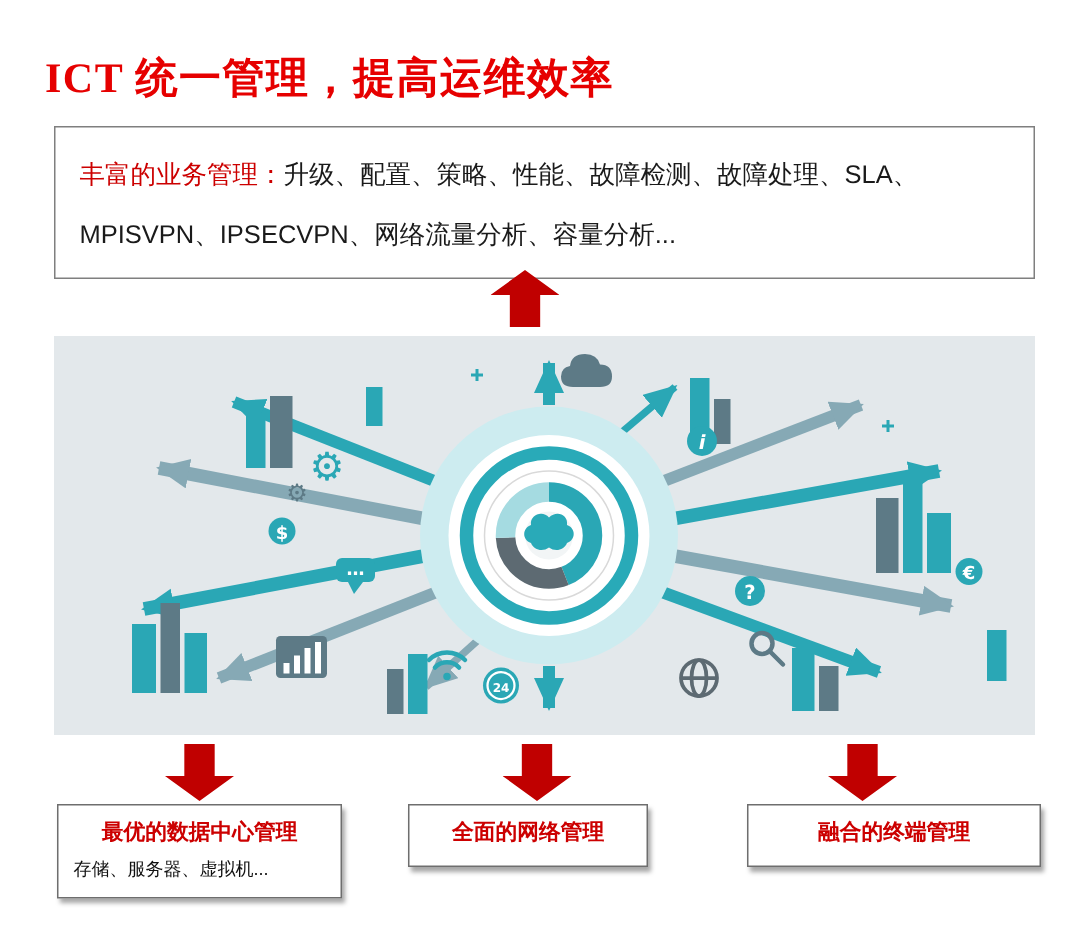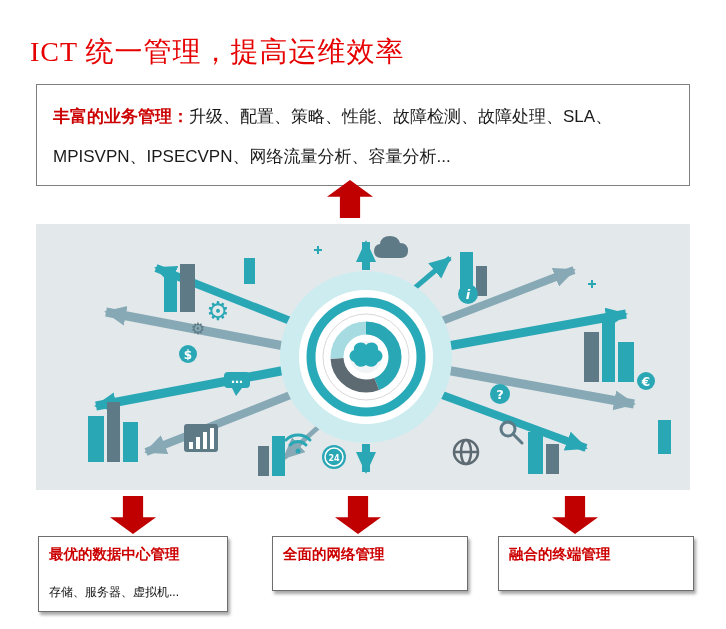--- a/index.html
+++ b/index.html
@@ -3,39 +3,39 @@
 <meta charset="utf-8">
 <style>
   html,body{margin:0;padding:0;background:#ffffff;}
   .slide{
     position:relative;width:726px;height:629px;background:#ffffff;
     font-family:"Liberation Sans","DejaVu Sans",sans-serif;overflow:hidden;
   }
   .title{
     position:absolute;left:30px;top:14px;
     font-family:"Liberation Serif","DejaVu Serif",serif;
-    font-size:28px;font-weight:normal;color:#e60000;letter-spacing:1px;
+    font-size:28px;font-weight:bold;color:#e60000;letter-spacing:1px;
     white-space:nowrap;
   }
   .biz-box{
     position:absolute;left:36px;top:84px;width:654px;box-sizing:border-box;
     border:1px solid #7f7f7f;padding:12px 16px 8px 16px;
     font-size:17px;line-height:2.35;color:#1a1a1a;background:#fff;
   }
-  .biz-label{color:#cc0000;font-weight:bold;}
+  .biz-label{color:#cc0000;font-weight:normal;}
   .arrow{position:absolute;background:#c00000;}
   .arrow-up{width:46px;height:38px;clip-path:polygon(50% 0,100% 44%,72% 44%,72% 100%,28% 100%,28% 44%,0 44%);}
   .arrow-down{width:46px;height:38px;clip-path:polygon(50% 100%,100% 56%,72% 56%,72% 0,28% 0,28% 56%,0 56%);}
   .illustration{position:absolute;left:36px;top:224px;width:654px;height:266px;}
   .bbox{
     position:absolute;box-sizing:border-box;background:#ffffff;
     border:1px solid #6e6e6e;box-shadow:2px 3px 3px rgba(0,0,0,.35);
     padding:8px 10px;
   }
-  .bbox-title{display:block;color:#cc0000;font-weight:bold;font-size:14.5px;margin-bottom:18px;white-space:nowrap;}
+  .bbox-title{display:block;text-align:center;color:#cc0000;font-weight:bold;font-size:14.5px;margin-bottom:5px;white-space:nowrap;}
   .bbox-body{display:block;font-size:12px;color:#111;line-height:1.75;}
   svg text{font-family:"DejaVu Sans",sans-serif;}
 </style>
 </head>
 <body>
 
 <div class="slide">
 
   <h1 class="title">ICT 统一管理，提高运维效率</h1>
 
@@ -175,21 +175,21 @@
 
   <div class="arrow arrow-down" style="left:110px;top:496px;"></div>
   <div class="arrow arrow-down" style="left:335px;top:496px;"></div>
   <div class="arrow arrow-down" style="left:552px;top:496px;"></div>
 
   <div class="bbox" style="left:38px;top:536px;width:190px;">
     <span class="bbox-title">最优的数据中心管理</span>
     <span class="bbox-body">存储、服务器、虚拟机...</span>
   </div>
 
-  <div class="bbox" style="left:272px;top:536px;width:196px;">
+  <div class="bbox" style="left:272px;top:536px;width:160px;">
     <span class="bbox-title">全面的网络管理</span>
   </div>
 
   <div class="bbox" style="left:498px;top:536px;width:196px;">
     <span class="bbox-title">融合的终端管理</span>
   </div>
 
 </div>
 
 </body></html>

